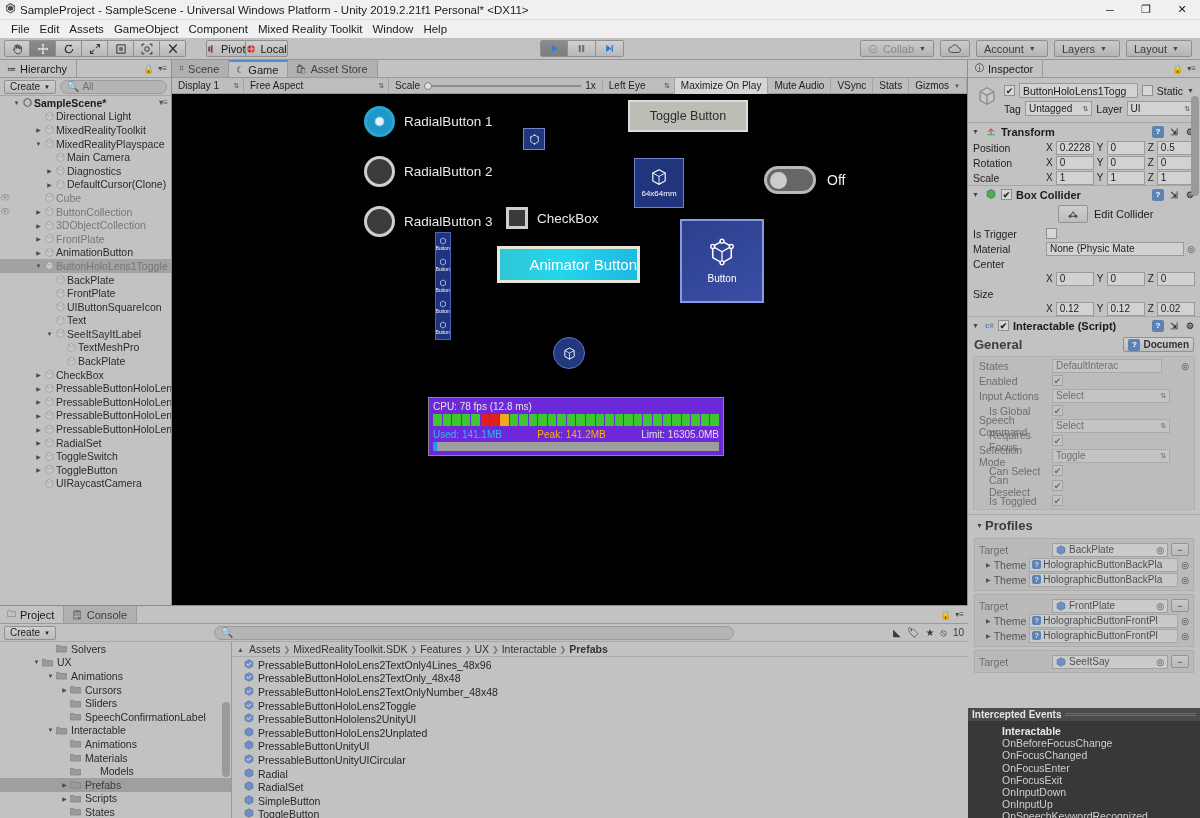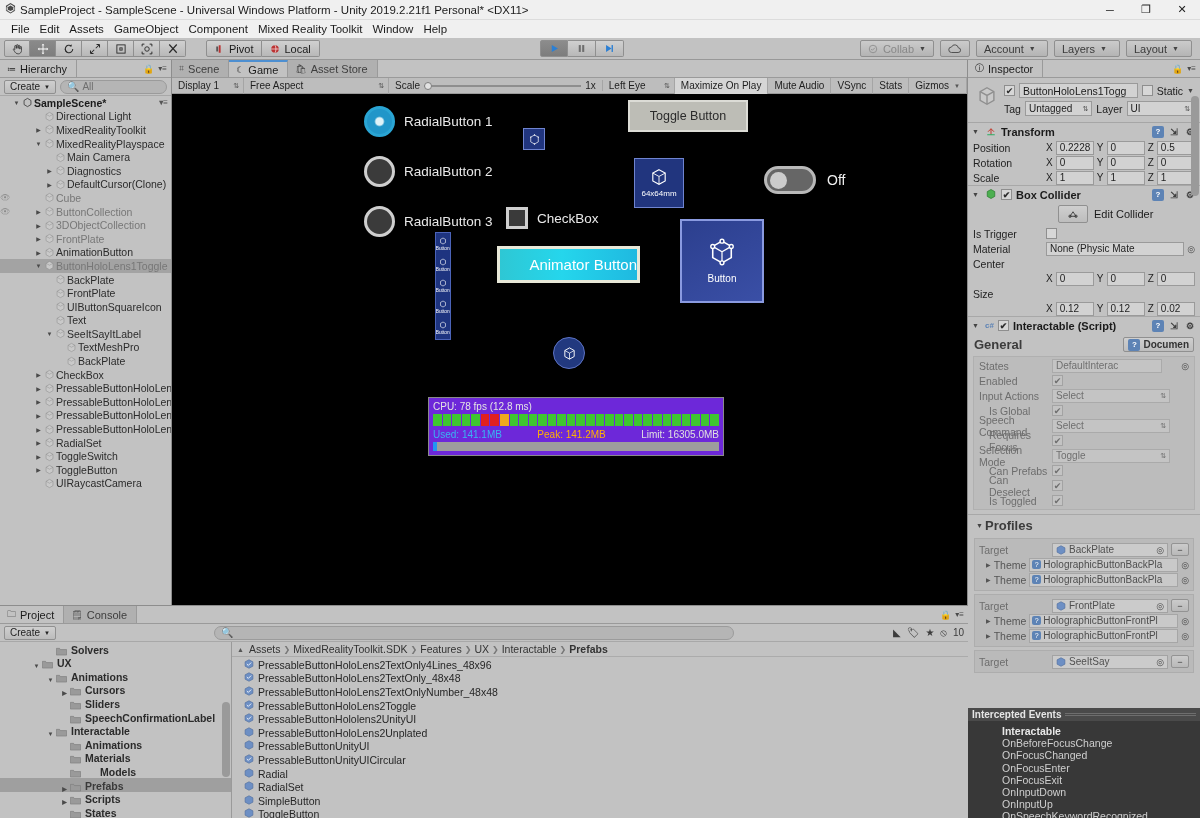--- a/index.html
+++ b/index.html
@@ -41,21 +41,21 @@
     border:1px solid #8f8f8f; border-left-width:0; display:flex;
     align-items:center; justify-content:center; color:#2a2a2a; font-size:11px;
   }
   .tbtn:first-child { border-left-width:1px; border-radius:2px 0 0 2px; }
   .tbtn:last-child { border-radius:0 2px 2px 0; }
   .tbtn.sel { background:linear-gradient(#8a8a8a,#7e7e7e); color:#fff; }
   .tbtn svg { display:block; }
 
   .pivgrp { display:flex; margin-left:20px; }
   .pivbtn {
-    height:17px; padding:0 8px; background:linear-gradient(#d0d0d0,#b8b8b8);
+    height:17px; padding:0 0; background:linear-gradient(#d0d0d0,#b8b8b8);
     border:1px solid #8f8f8f; border-left-width:0; display:flex; align-items:center;
     gap:4px; font-size:11px; color:#1b1b1b;
   }
   .pivbtn:first-child { border-left-width:1px; border-radius:2px 0 0 2px; }
   .pivbtn:last-child { border-radius:0 2px 2px 0; }
 
   .playgrp { position:absolute; left:540px; display:flex; }
   .playbtn {
     width:28px; height:17px; background:linear-gradient(#d0d0d0,#b8b8b8);
     border:1px solid #8f8f8f; border-left-width:0; display:flex;
@@ -255,22 +255,22 @@
                background:#c2c2c2; border-top:1px solid #8d8d8d; display:flex;
                flex-direction:column; }
   .proj-tools { height:18px; display:flex; align-items:center; gap:5px;
                 padding:0 4px; border-bottom:1px solid #a8a8a8; }
   .proj-search { flex:1; display:flex; justify-content:center; }
   .proj-search .searchpill { max-width:520px; width:100%; }
   .pticons { display:flex; gap:6px; align-items:center; font-size:10px; color:#3c3c3c; }
   .proj-main { flex:1; display:flex; overflow:hidden; }
   .proj-tree { width:232px; background:#c2c2c2; border-right:1px solid #9a9a9a;
                position:relative; overflow:hidden; }
-  .prow2 { height:13.6px; display:flex; align-items:flex-end; font-size:10.5px; color:#2b2b2b;
-           white-space:nowrap;font-weight:bold; }
+  .prow2 { height:13.6px; display:flex; align-items:center; font-size:10.5px; color:#2b2b2b;
+           white-space:nowrap; }
   .prow2.sel { background:#9f9f9f; color:#3a3a3a; }
   .folder { width:13px; flex:0 0 13px; display:flex; align-items:center; justify-content:center; }
   .proj-right { flex:1; background:#c2c2c2; display:flex; flex-direction:column; overflow:hidden; }
   .crumbs { height:15px; display:flex; align-items:center; gap:3px; padding:0 5px;
             font-size:10.5px; color:#333; border-bottom:1px solid #ababab; }
   .crumbs .sep { color:#777; font-size:8px; }
   .assetlist { flex:1; overflow:hidden; padding-top:1px; }
   .arow { height:13.6px; display:flex; align-items:center; gap:4px; padding-left:12px;
           font-size:10.5px; color:#262626; white-space:nowrap; }
   .vscroll { position:absolute; right:1px; top:18px; bottom:2px; width:8px; }
@@ -1205,21 +1205,21 @@
               </div>
               <div class="prow">
                 <span class="plabel dim" style="padding-left:10px">Requires Focus</span>
                 <span class="cb dis ">✔</span>
               </div>
               <div class="prow">
                 <span class="plabel dim" style="padding-left:0px">Selection Mode</span>
                 <span class="vfield dis" style="max-width:118px;display:flex">Toggle<span style="margin-left:auto;font-size:7px">⇅</span></span>
               </div>
               <div class="prow">
-                <span class="plabel dim" style="padding-left:10px">Can Prefabs</span>
+                <span class="plabel dim" style="padding-left:10px">Can Select</span>
                 <span class="cb dis ">✔</span>
               </div>
               <div class="prow">
                 <span class="plabel dim" style="padding-left:10px">Can Deselect</span>
                 <span class="cb dis ">✔</span>
               </div>
               <div class="prow">
                 <span class="plabel dim" style="padding-left:10px">Is Toggled</span>
                 <span class="cb dis off">✔</span>
               </div>

